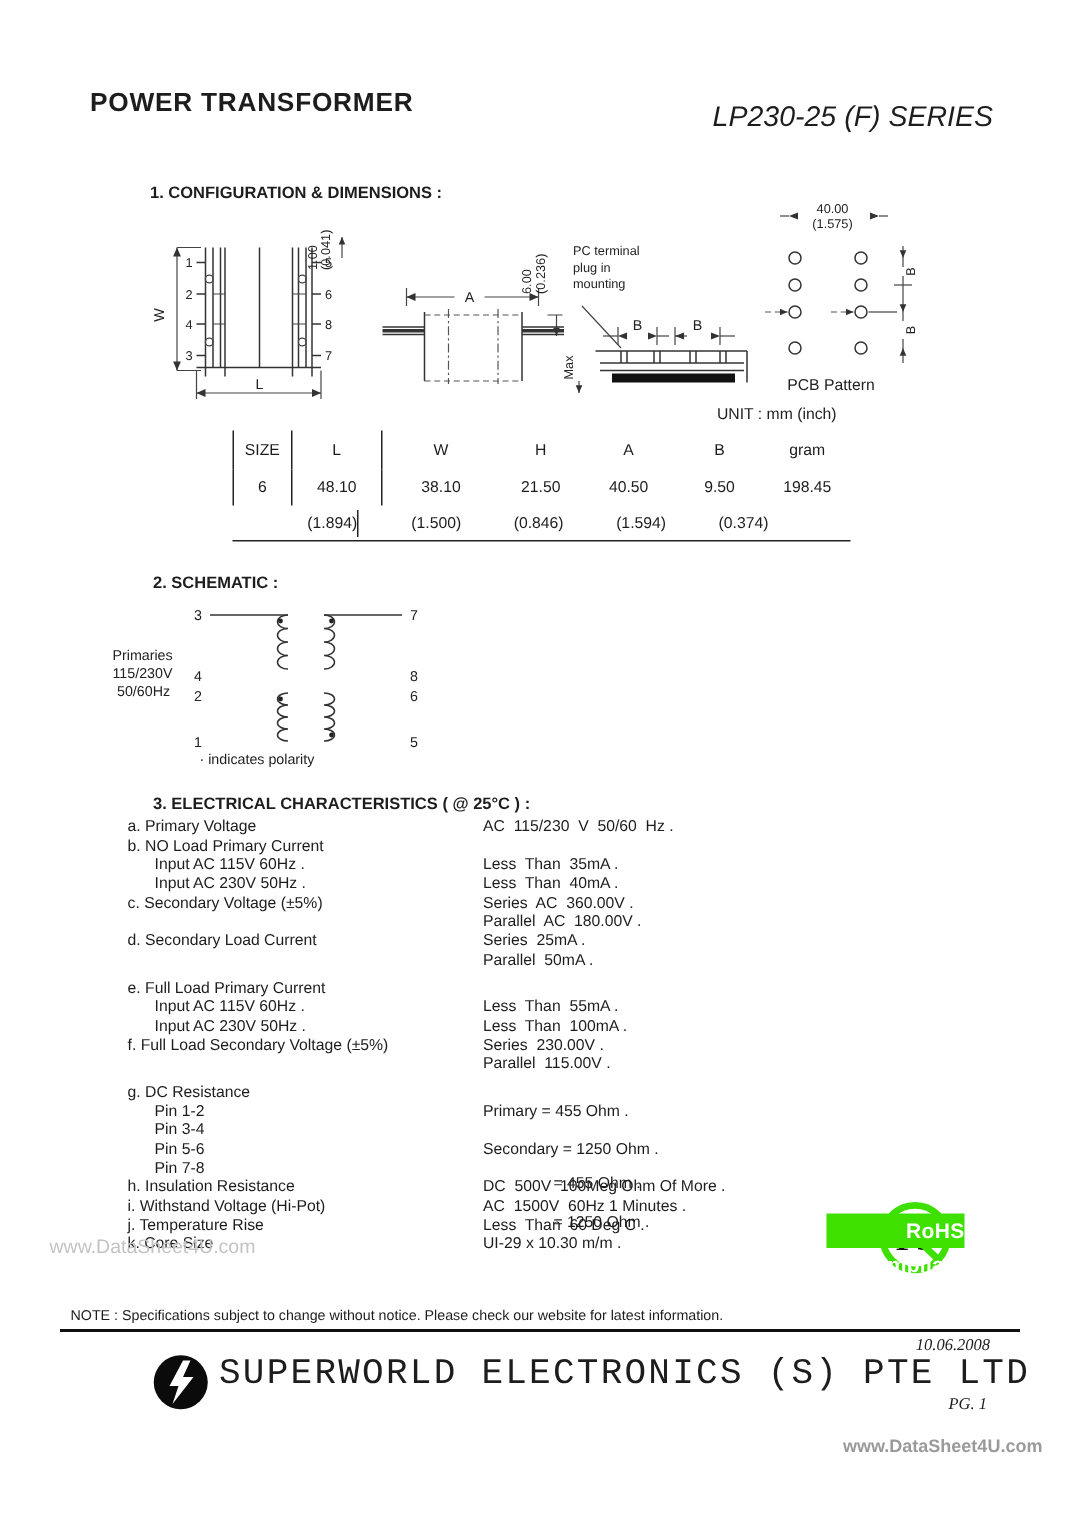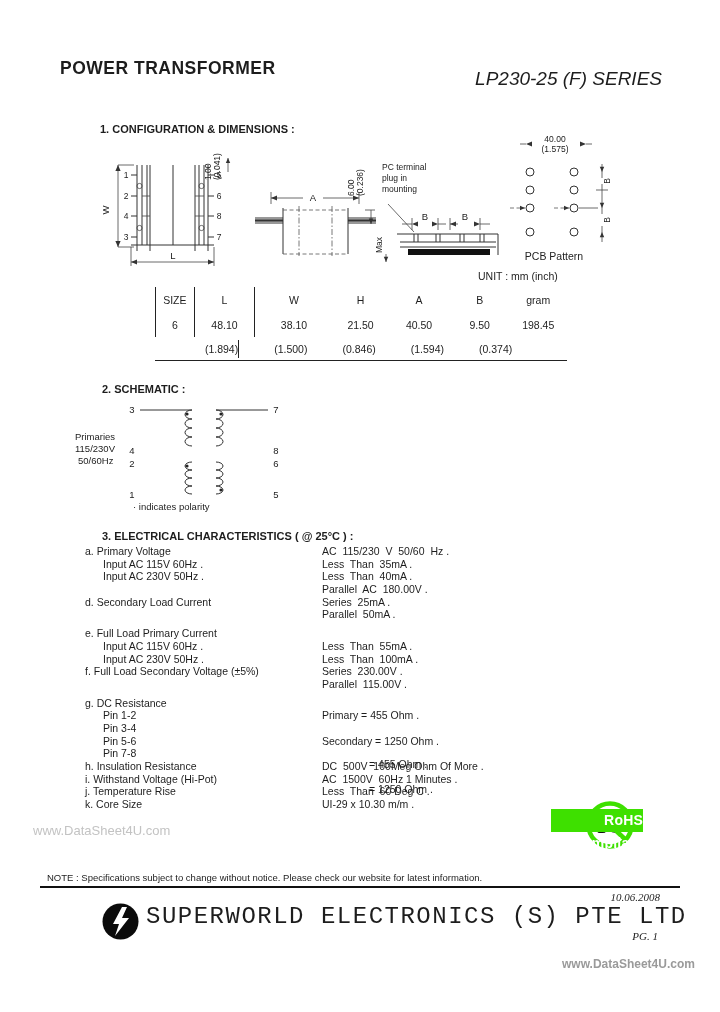--- a/index.html
+++ b/index.html
@@ -304,26 +304,34 @@
   <div class="abs polnote">· indicates polarity</div>
 
   <div class="abs shead s3h">3. ELECTRICAL CHARACTERISTICS ( @ 25°C ) :</div>
 
   <div class="abs chars">
     <div class="crow">
         <span class="cl">a. Primary  Voltage</span>
         <span class="cv">AC  115/230  V  50/60  Hz .</span>
       </div>
     <div class="crow">
+        <span class="cl">b. NO Load Primary Current</span>
+        <span class="cv"></span>
+      </div>
+    <div class="crow">
         <span class="cl ind">Input  AC  115V  60Hz .</span>
         <span class="cv">Less  Than  35mA .</span>
       </div>
     <div class="crow">
         <span class="cl ind">Input  AC  230V  50Hz .</span>
         <span class="cv">Less  Than  40mA .</span>
+      </div>
+    <div class="crow">
+        <span class="cl">c. Secondary  Voltage  (±5%)</span>
+        <span class="cv">Series  AC  360.00V .</span>
       </div>
     <div class="crow">
         <span class="cl"></span>
         <span class="cv">Parallel  AC  180.00V .</span>
       </div>
     <div class="crow">
         <span class="cl">d. Secondary  Load  Current</span>
         <span class="cv">Series  25mA .</span>
       </div>
     <div class="crow">

